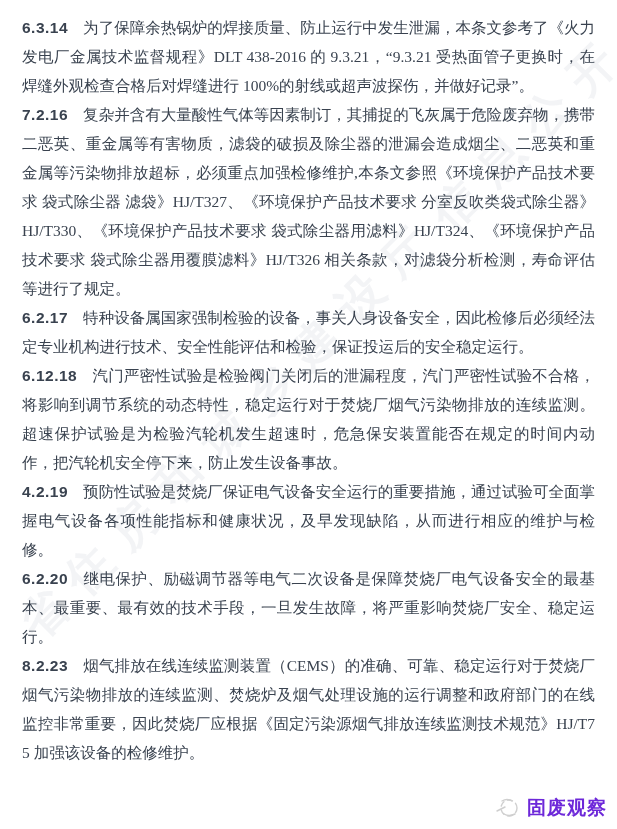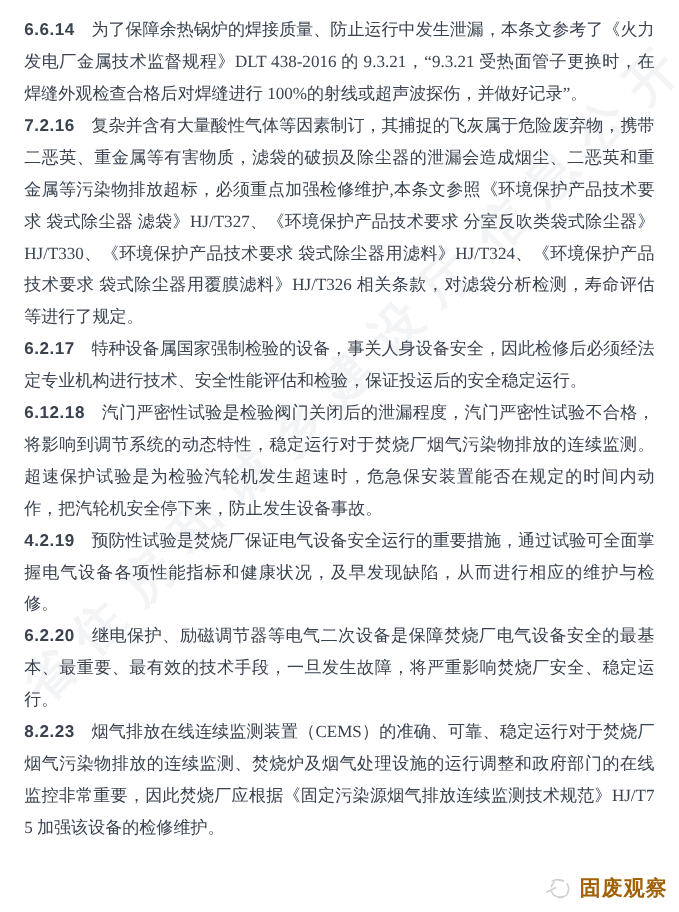--- a/index.html
+++ b/index.html
@@ -56,36 +56,36 @@
     right: 10px;
     bottom: 8px;
     display: flex;
     align-items: center;
     gap: 5px;
   }
   .footer-logo .logo-text {
     font-family: "Liberation Sans", "DejaVu Sans", sans-serif;
     font-size: 19px;
     font-weight: 700;
-    color: #a16207;
+    color: #6d28d9;
     letter-spacing: 1px;
   }
   .logo-icon svg { display: block; }
 </style>
 </head>
 <body>
 
 <div class="page">
 
   <div class="watermark" id="wm1">省住房和城乡建设厅</div>
   <div class="watermark" id="wm2">信息公开</div>
 
   <div class="content">
     <div id="sections">
-        <p class="para"><span class="sec-num">6.6.14</span><span>为了保障余热锅炉的焊接质量、防止运行中发生泄漏，本条文参考了《火力发电厂金属技术监督规程》DLT 438-2016 的 9.3.21，“9.3.21 受热面管子更换时，在焊缝外观检查合格后对焊缝进行 100%的射线或超声波探伤，并做好记录”。</span></p>
+        <p class="para"><span class="sec-num">6.3.14</span><span>为了保障余热锅炉的焊接质量、防止运行中发生泄漏，本条文参考了《火力发电厂金属技术监督规程》DLT 438-2016 的 9.3.21，“9.3.21 受热面管子更换时，在焊缝外观检查合格后对焊缝进行 100%的射线或超声波探伤，并做好记录”。</span></p>
         <p class="para"><span class="sec-num">7.2.16</span><span>复杂并含有大量酸性气体等因素制订，其捕捉的飞灰属于危险废弃物，携带二恶英、重金属等有害物质，滤袋的破损及除尘器的泄漏会造成烟尘、二恶英和重金属等污染物排放超标，必须重点加强检修维护,本条文参照《环境保护产品技术要求 袋式除尘器 滤袋》HJ/T327、《环境保护产品技术要求 分室反吹类袋式除尘器》HJ/T330、《环境保护产品技术要求 袋式除尘器用滤料》HJ/T324、《环境保护产品技术要求 袋式除尘器用覆膜滤料》HJ/T326 相关条款，对滤袋分析检测，寿命评估等进行了规定。</span></p>
         <p class="para"><span class="sec-num">6.2.17</span><span>特种设备属国家强制检验的设备，事关人身设备安全，因此检修后必须经法定专业机构进行技术、安全性能评估和检验，保证投运后的安全稳定运行。</span></p>
         <p class="para"><span class="sec-num">6.12.18</span><span>汽门严密性试验是检验阀门关闭后的泄漏程度，汽门严密性试验不合格，将影响到调节系统的动态特性，稳定运行对于焚烧厂烟气污染物排放的连续监测。超速保护试验是为检验汽轮机发生超速时，危急保安装置能否在规定的时间内动作，把汽轮机安全停下来，防止发生设备事故。</span></p>
         <p class="para"><span class="sec-num">4.2.19</span><span>预防性试验是焚烧厂保证电气设备安全运行的重要措施，通过试验可全面掌握电气设备各项性能指标和健康状况，及早发现缺陷，从而进行相应的维护与检修。</span></p>
         <p class="para"><span class="sec-num">6.2.20</span><span>继电保护、励磁调节器等电气二次设备是保障焚烧厂电气设备安全的最基本、最重要、最有效的技术手段，一旦发生故障，将严重影响焚烧厂安全、稳定运行。</span></p>
         <p class="para"><span class="sec-num">8.2.23</span><span>烟气排放在线连续监测装置（CEMS）的准确、可靠、稳定运行对于焚烧厂烟气污染物排放的连续监测、焚烧炉及烟气处理设施的运行调整和政府部门的在线监控非常重要，因此焚烧厂应根据《固定污染源烟气排放连续监测技术规范》HJ/T75 加强该设备的检修维护。</span></p>
       </div>
   </div>
 
   <div class="footer-logo">

